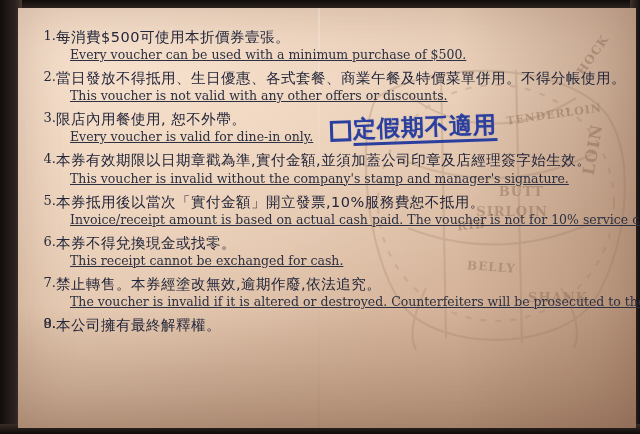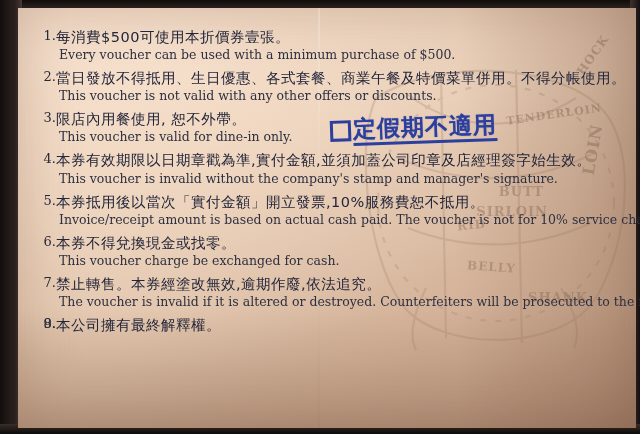--- a/index.html
+++ b/index.html
@@ -119,28 +119,29 @@
   }
   .zh {
     margin-left: 22px;
     font-family: "DejaVu Sans", sans-serif;
     font-size: 14.5px;
     line-height: 1.25;
     color: #23263a;
     letter-spacing: 0.5px;
   }
   .en {
-    margin-left: 25px;
+    margin-left: 36px;
     font-family: "DejaVu Serif", serif;
     font-size: 12.5px;
     line-height: 1.2;
     color: #2d3040;
     margin-top: 1px;
     white-space: nowrap;
     overflow: visible;
+    text-decoration: underline;
   }
   
   #stamp {
     position: absolute;
     left: 312px;
     top: 104px;
     font-family: "DejaVu Sans", sans-serif;
     font-size: 23px;
     font-weight: bold;
     color: #2b3f9e;
@@ -209,39 +210,39 @@
 
       <div class="term">
         <span class="term-num">2.</span>
         <div class="zh">當日發放不得抵用、生日優惠、各式套餐、商業午餐及特價菜單併用。不得分帳使用。</div>
         <div class="en">This voucher is not valid with any other offers or discounts.</div>
       </div>
 
       <div class="term">
         <span class="term-num">3.</span>
         <div class="zh">限店內用餐使用, 恕不外帶。</div>
-        <div class="en">This voucher is valid for dine-in only.</div>
+        <div class="en">Every voucher is valid for dine-in only.</div>
       </div>
 
       <div class="term">
         <span class="term-num">4.</span>
         <div class="zh">本券有效期限以日期章戳為準,實付金額,並須加蓋公司印章及店經理簽字始生效。</div>
         <div class="en">This voucher is invalid without the company's stamp and manager's signature.</div>
       </div>
 
       <div class="term">
         <span class="term-num">5.</span>
         <div class="zh">本券抵用後以當次「實付金額」開立發票,10%服務費恕不抵用。</div>
         <div class="en">Invoice/receipt amount is based on actual cash paid. The voucher is not for 10% service charge.</div>
       </div>
 
       <div class="term">
         <span class="term-num">6.</span>
         <div class="zh">本券不得兌換現金或找零。</div>
-        <div class="en">This voucher charge be exchanged for cash.</div>
+        <div class="en">This receipt cannot be exchanged for cash.</div>
       </div>
 
       <div class="term">
         <span class="term-num">7.</span>
         <div class="zh">禁止轉售。本券經塗改無效,逾期作廢,依法追究。</div>
         <div class="en">The voucher is invalid if it is altered or destroyed. Counterfeiters will be prosecuted to the full extent of the law.</div>
       </div>
 
       <div class="term">
         <span class="term-num">8.</span>

